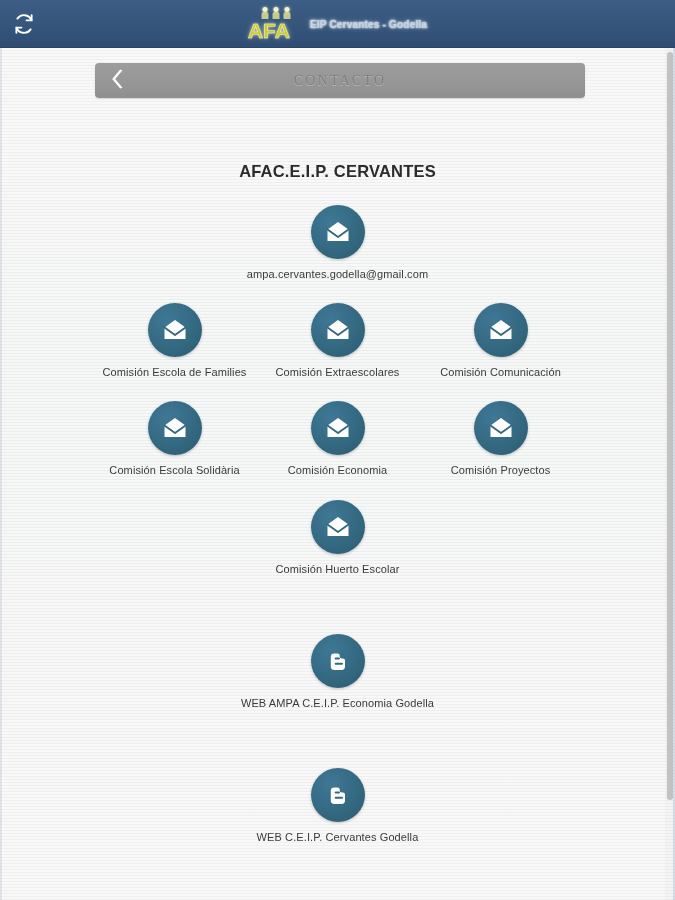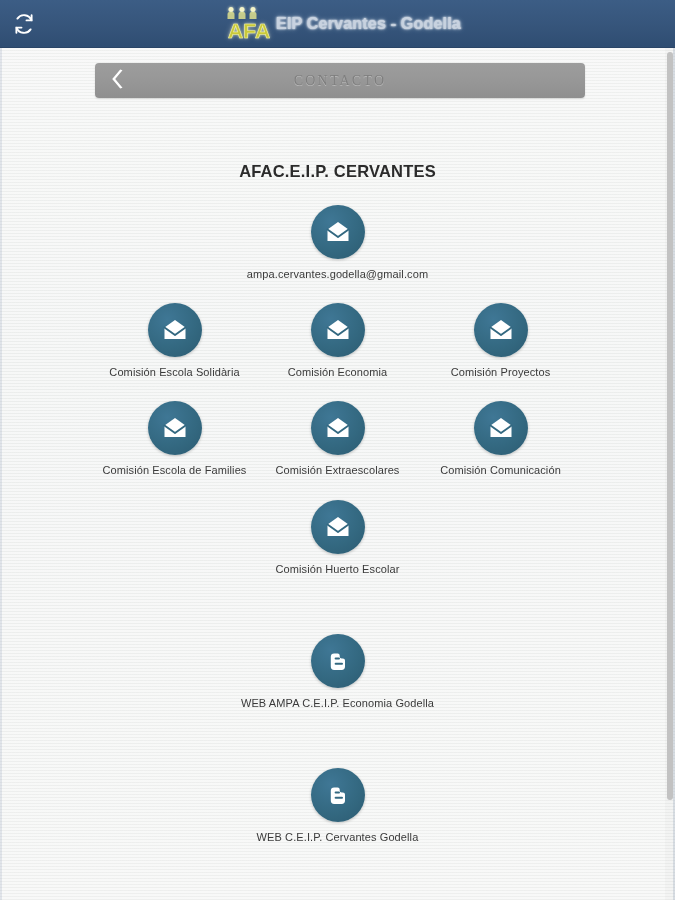--- a/index.html
+++ b/index.html
@@ -59,21 +59,21 @@
     justify-content: center;
     gap: 6px;
     pointer-events: none;
   }
 
   .brand-logo {
     position: relative;
     width: 56px; height: 40px;
     display: flex;
     align-items: flex-end;
-    justify-content: flex-end;
+    justify-content: flex-start;
   }
   .brand-afa {
     font-family: "Liberation Sans", sans-serif;
     font-weight: bold;
     font-size: 21px;
     letter-spacing: 0px;
     color: #c9c93a;
     -webkit-text-stroke: 0.6px #f2f2a0;
     text-shadow: 0 0 3px rgba(255,255,200,0.85), 0 0 6px rgba(255,255,255,0.4);
     line-height: 1;
@@ -103,21 +103,21 @@
     position: absolute;
     top: 5px; left: 0;
     width: 7px; height: 7px;
     border-radius: 2px 2px 0 0;
     background: #e9e98f;
     opacity: .8;
   }
 
   .brand-sub {
     font-family: "Liberation Sans", sans-serif;
-    font-size: 16px;
+    font-size: 10px;
     font-weight: bold;
     color: #e8eef6;
     opacity: .82;
     letter-spacing: .2px;
     text-shadow:
       0 0 2px rgba(255,255,255,0.95),
       0 0 5px rgba(200,215,235,0.85),
       1px 0 2px rgba(255,255,255,0.6),
       -1px 0 2px rgba(255,255,255,0.6);
     filter: blur(0.7px);
@@ -318,20 +318,52 @@
     </div>
 
     <div class="tile-grid row-triple">
       <div class="tile">
         <div class="tile-icon">
           <svg width="28" height="28" viewBox="0 0 28 28">
             <path d="M3.5 11.5 L14 4 L24.5 11.5 L24.5 23 L3.5 23 Z" fill="#ffffff"></path>
             <path d="M3.5 11.5 L14 19 L24.5 11.5" fill="none" stroke="#336880" stroke-width="1.9" stroke-linecap="round" stroke-linejoin="round"></path>
           </svg>
         </div>
+        <div class="tile-label">Comisión Escola de Families</div>
+      </div>
+
+      <div class="tile">
+        <div class="tile-icon">
+          <svg width="28" height="28" viewBox="0 0 28 28">
+            <path d="M3.5 11.5 L14 4 L24.5 11.5 L24.5 23 L3.5 23 Z" fill="#ffffff"></path>
+            <path d="M3.5 11.5 L14 19 L24.5 11.5" fill="none" stroke="#336880" stroke-width="1.9" stroke-linecap="round" stroke-linejoin="round"></path>
+          </svg>
+        </div>
+        <div class="tile-label">Comisión Extraescolares</div>
+      </div>
+
+      <div class="tile">
+        <div class="tile-icon">
+          <svg width="28" height="28" viewBox="0 0 28 28">
+            <path d="M3.5 11.5 L14 4 L24.5 11.5 L24.5 23 L3.5 23 Z" fill="#ffffff"></path>
+            <path d="M3.5 11.5 L14 19 L24.5 11.5" fill="none" stroke="#336880" stroke-width="1.9" stroke-linecap="round" stroke-linejoin="round"></path>
+          </svg>
+        </div>
+        <div class="tile-label">Comisión Comunicación</div>
+      </div>
+    </div>
+
+    <div class="tile-grid row-triple">
+      <div class="tile">
+        <div class="tile-icon">
+          <svg width="28" height="28" viewBox="0 0 28 28">
+            <path d="M3.5 11.5 L14 4 L24.5 11.5 L24.5 23 L3.5 23 Z" fill="#ffffff"></path>
+            <path d="M3.5 11.5 L14 19 L24.5 11.5" fill="none" stroke="#336880" stroke-width="1.9" stroke-linecap="round" stroke-linejoin="round"></path>
+          </svg>
+        </div>
         <div class="tile-label">Comisión Escola Solidària</div>
       </div>
 
       <div class="tile">
         <div class="tile-icon">
           <svg width="28" height="28" viewBox="0 0 28 28">
             <path d="M3.5 11.5 L14 4 L24.5 11.5 L24.5 23 L3.5 23 Z" fill="#ffffff"></path>
             <path d="M3.5 11.5 L14 19 L24.5 11.5" fill="none" stroke="#336880" stroke-width="1.9" stroke-linecap="round" stroke-linejoin="round"></path>
           </svg>
         </div>
@@ -339,52 +371,20 @@
       </div>
 
       <div class="tile">
         <div class="tile-icon">
           <svg width="28" height="28" viewBox="0 0 28 28">
             <path d="M3.5 11.5 L14 4 L24.5 11.5 L24.5 23 L3.5 23 Z" fill="#ffffff"></path>
             <path d="M3.5 11.5 L14 19 L24.5 11.5" fill="none" stroke="#336880" stroke-width="1.9" stroke-linecap="round" stroke-linejoin="round"></path>
           </svg>
         </div>
         <div class="tile-label">Comisión Proyectos</div>
-      </div>
-    </div>
-
-    <div class="tile-grid row-triple">
-      <div class="tile">
-        <div class="tile-icon">
-          <svg width="28" height="28" viewBox="0 0 28 28">
-            <path d="M3.5 11.5 L14 4 L24.5 11.5 L24.5 23 L3.5 23 Z" fill="#ffffff"></path>
-            <path d="M3.5 11.5 L14 19 L24.5 11.5" fill="none" stroke="#336880" stroke-width="1.9" stroke-linecap="round" stroke-linejoin="round"></path>
-          </svg>
-        </div>
-        <div class="tile-label">Comisión Escola de Families</div>
-      </div>
-
-      <div class="tile">
-        <div class="tile-icon">
-          <svg width="28" height="28" viewBox="0 0 28 28">
-            <path d="M3.5 11.5 L14 4 L24.5 11.5 L24.5 23 L3.5 23 Z" fill="#ffffff"></path>
-            <path d="M3.5 11.5 L14 19 L24.5 11.5" fill="none" stroke="#336880" stroke-width="1.9" stroke-linecap="round" stroke-linejoin="round"></path>
-          </svg>
-        </div>
-        <div class="tile-label">Comisión Extraescolares</div>
-      </div>
-
-      <div class="tile">
-        <div class="tile-icon">
-          <svg width="28" height="28" viewBox="0 0 28 28">
-            <path d="M3.5 11.5 L14 4 L24.5 11.5 L24.5 23 L3.5 23 Z" fill="#ffffff"></path>
-            <path d="M3.5 11.5 L14 19 L24.5 11.5" fill="none" stroke="#336880" stroke-width="1.9" stroke-linecap="round" stroke-linejoin="round"></path>
-          </svg>
-        </div>
-        <div class="tile-label">Comisión Comunicación</div>
       </div>
     </div>
 
     <div class="tile-grid row-triple">
       <div class="tile">
         <div class="tile-icon">
           <svg width="28" height="28" viewBox="0 0 28 28">
             <path d="M3.5 11.5 L14 4 L24.5 11.5 L24.5 23 L3.5 23 Z" fill="#ffffff"></path>
             <path d="M3.5 11.5 L14 19 L24.5 11.5" fill="none" stroke="#336880" stroke-width="1.9" stroke-linecap="round" stroke-linejoin="round"></path>
           </svg>

